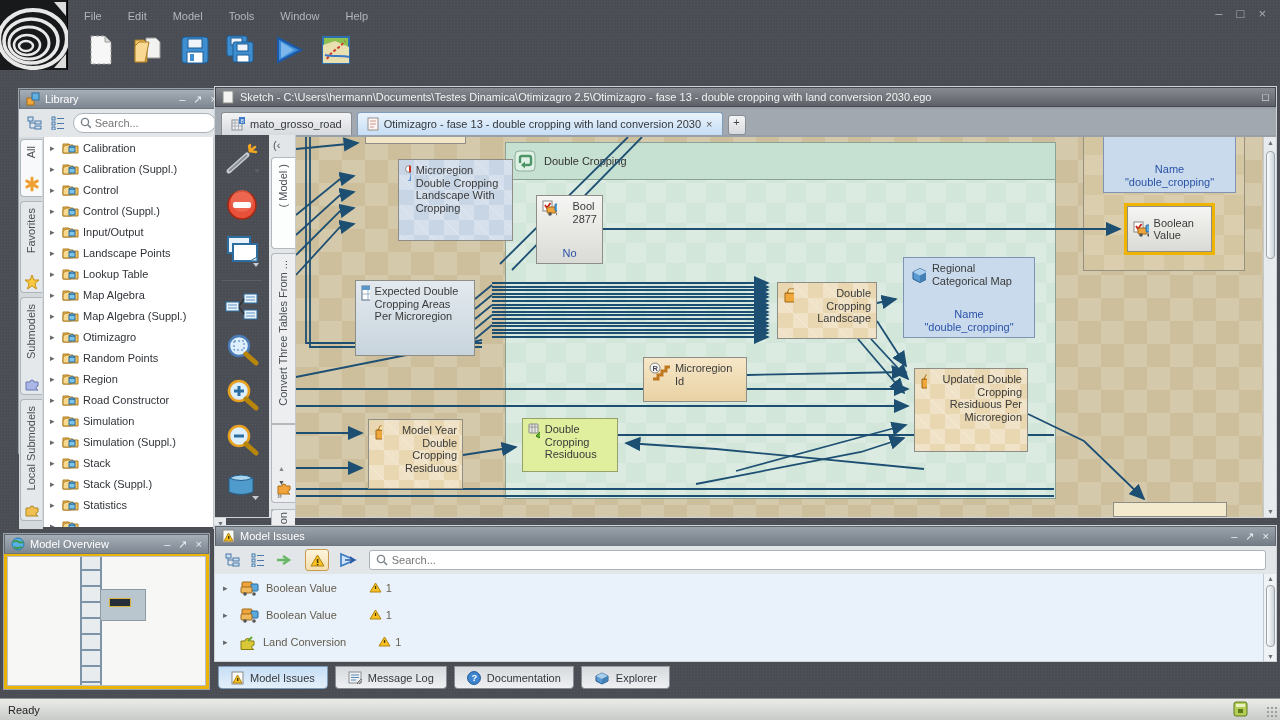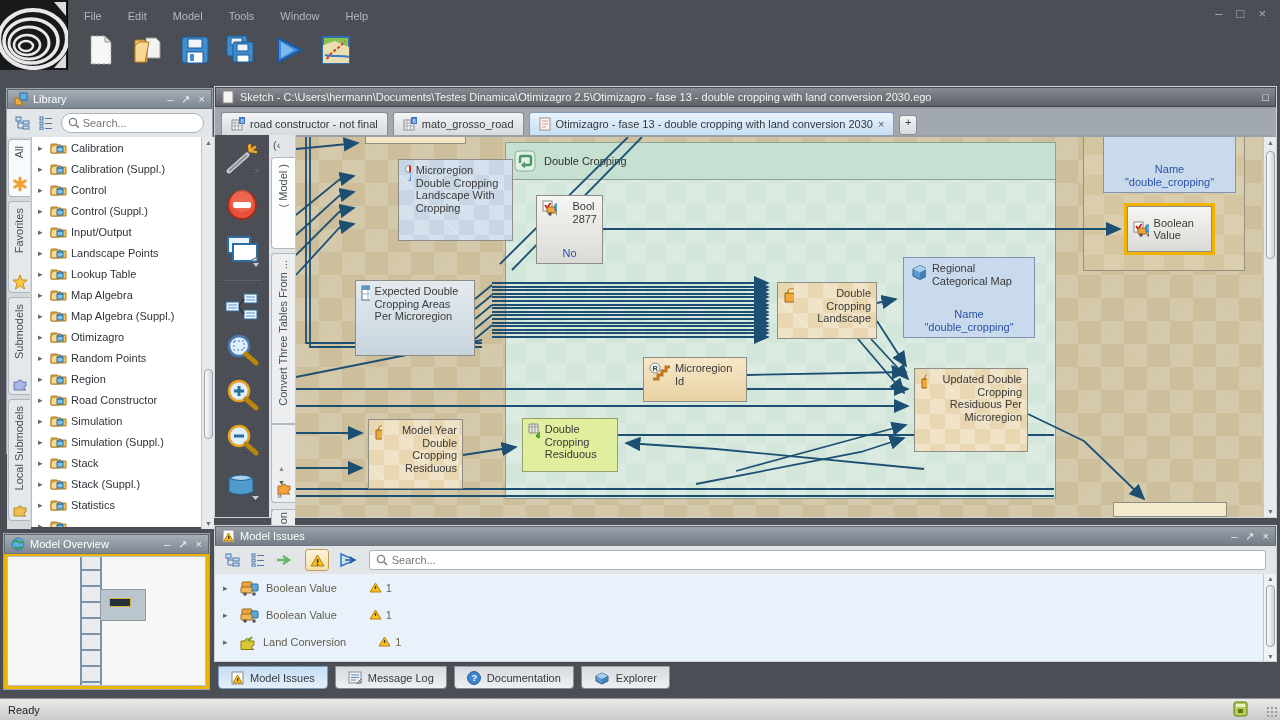--- a/index.html
+++ b/index.html
@@ -27,21 +27,21 @@
     border:1px solid #5f666d; border-bottom-color:#6e767e;
     color:#fff; display:flex; align-items:center; padding:0 6px; gap:5px;
   }
   .ptitle .pctl { margin-left:auto; display:flex; gap:8px; color:#eef1f4; font-size:11px; }
   .wtitle {
     height:20px; background:linear-gradient(#878b91,#5d6167);
     border:1px solid #44474c; color:#f2f2f2; display:flex; align-items:center; padding:0 6px; gap:6px;
   }
 
   
-  .library { left:6px; top:88px; width:207px; height:366px; background:#7f1d1d; border:1px solid #9aa1a8; }
+  .library { left:18px; top:88px; width:207px; height:366px; background:#7f1d1d; border:1px solid #9aa1a8; }
   .ltoolbar { left:0; top:20px; width:100%; height:28px; background:#e2e6e9; display:flex; align-items:center; gap:8px; padding:0 8px; }
   .searchbox { flex:1; height:20px; background:#fff; border:1px solid #aab3bb; border-radius:10px; display:flex; align-items:center; padding:0 6px; gap:4px; }
   .searchbox input { border:none; outline:none; width:100%; font:11px "Liberation Sans",sans-serif; color:#8a9097; background:transparent; }
   .vtabs { left:0; top:48px; width:24px; height:392px; background:#d4d9dd; }
   .vtab { position:absolute; left:1px; width:22px; background:#e4e8ea; border:1px solid #aeb5bb; border-right:none; border-radius:4px 0 0 4px; }
   .vtab.active { background:#f7f9fa; }
   .vtext { writing-mode:vertical-rl; transform:rotate(180deg); font-size:11px; color:#4a4f55; position:absolute; left:4px; top:6px; }
   .vtab .tabicon { position:absolute; left:3px; }
   .llist { left:24px; top:48px; width:170px; height:390px; background:#fff; border-left:1px solid #b7bec4; overflow:hidden; }
   .lrow { height:21px; display:flex; align-items:center; gap:4px; padding-left:6px; color:#2f3338; }
@@ -536,29 +536,20 @@
 <div class="abs sketchwin">
   <div class="wtitle">
     <svg width="12" height="14">
         <rect x="1" y="1" width="10" height="12" fill="#f4f4f2" stroke="#8a8a8a"></rect>
       </svg>
     <span style="white-space:nowrap; overflow:hidden;">Sketch - C:\Users\hermann\Documents\Testes Dinamica\Otimizagro 2.5\Otimizagro - fase 13 - double cropping with land conversion 2030.ego</span>
     <span style="margin-left:auto;">□</span>
   </div>
 
   <div class="tabsrow">
-    <span class="stab">
-      <svg width="14" height="14">
-          <rect x="1" y="3" width="10" height="10" fill="#eef0f2" stroke="#8a9098"></rect>
-          <path d="M1 6 h10 M1 9 h10 M4 3 v10 M7.5 3 v10" stroke="#a8aeb4"></path>
-          <rect x="8" y="0" width="6" height="7" fill="#3e78c8"></rect>
-          <text x="9.5" y="5.6" font-size="6" fill="#fff">8</text>
-        </svg>
-      <span>road constructor - not final</span>
-    </span>
     <span class="stab">
       <svg width="14" height="14">
           <rect x="1" y="3" width="10" height="10" fill="#eef0f2" stroke="#8a9098"></rect>
           <path d="M1 6 h10 M1 9 h10 M4 3 v10 M7.5 3 v10" stroke="#a8aeb4"></path>
           <rect x="8" y="0" width="6" height="7" fill="#3e78c8"></rect>
           <text x="9.5" y="5.6" font-size="6" fill="#fff">8</text>
         </svg>
       <span>mato_grosso_road</span>
     </span>
     <span class="stab active">
@@ -766,21 +757,21 @@
     <div class="node chk-tan" style="left:481px; top:145px; width:100px; height:57px;">
       <svg width="22" height="17">
           <path d="M2 6 h18 v9 h-18 z" fill="#f0a83c" stroke="#a06818"></path>
           <path d="M4 6 l2 -4 h10 l2 4 z" fill="#f8cc78" stroke="#a06818"></path>
           <path d="M6 2.5 h10 v3 h-10 z" fill="#fae2aa"></path>
         </svg>
       <span>Double Cropping Landscape</span>
     </div>
 
     <div class="node solid-blue" style="left:607px; top:120px; width:132px; height:81px; flex-direction:column; align-items:stretch;">
-      <span style="display:flex; gap:6px;">
+      <span style="display:flex; gap:6px;align-items:center;">
         <svg width="22" height="20">
             <path d="M4 7 L11 3.5 L18 7 L18 14 L11 17.5 L4 14 z" fill="#5a9ad4" stroke="#2a5a8e"></path>
             <path d="M4 7 L11 10.5 L18 7 L11 3.5 z" fill="#aacfec"></path>
             <path d="M11 10.5 L11 17.5 L18 14 L18 7 z" fill="#4380b4"></path>
           </svg>
         <span>Regional Categorical Map</span>
       </span>
       <span class="bluetxt" style="margin-top:auto; text-align:center; display:block;">
         <span style="display:block;">Name</span>
         <span style="display:block;">"double_cropping"</span>

